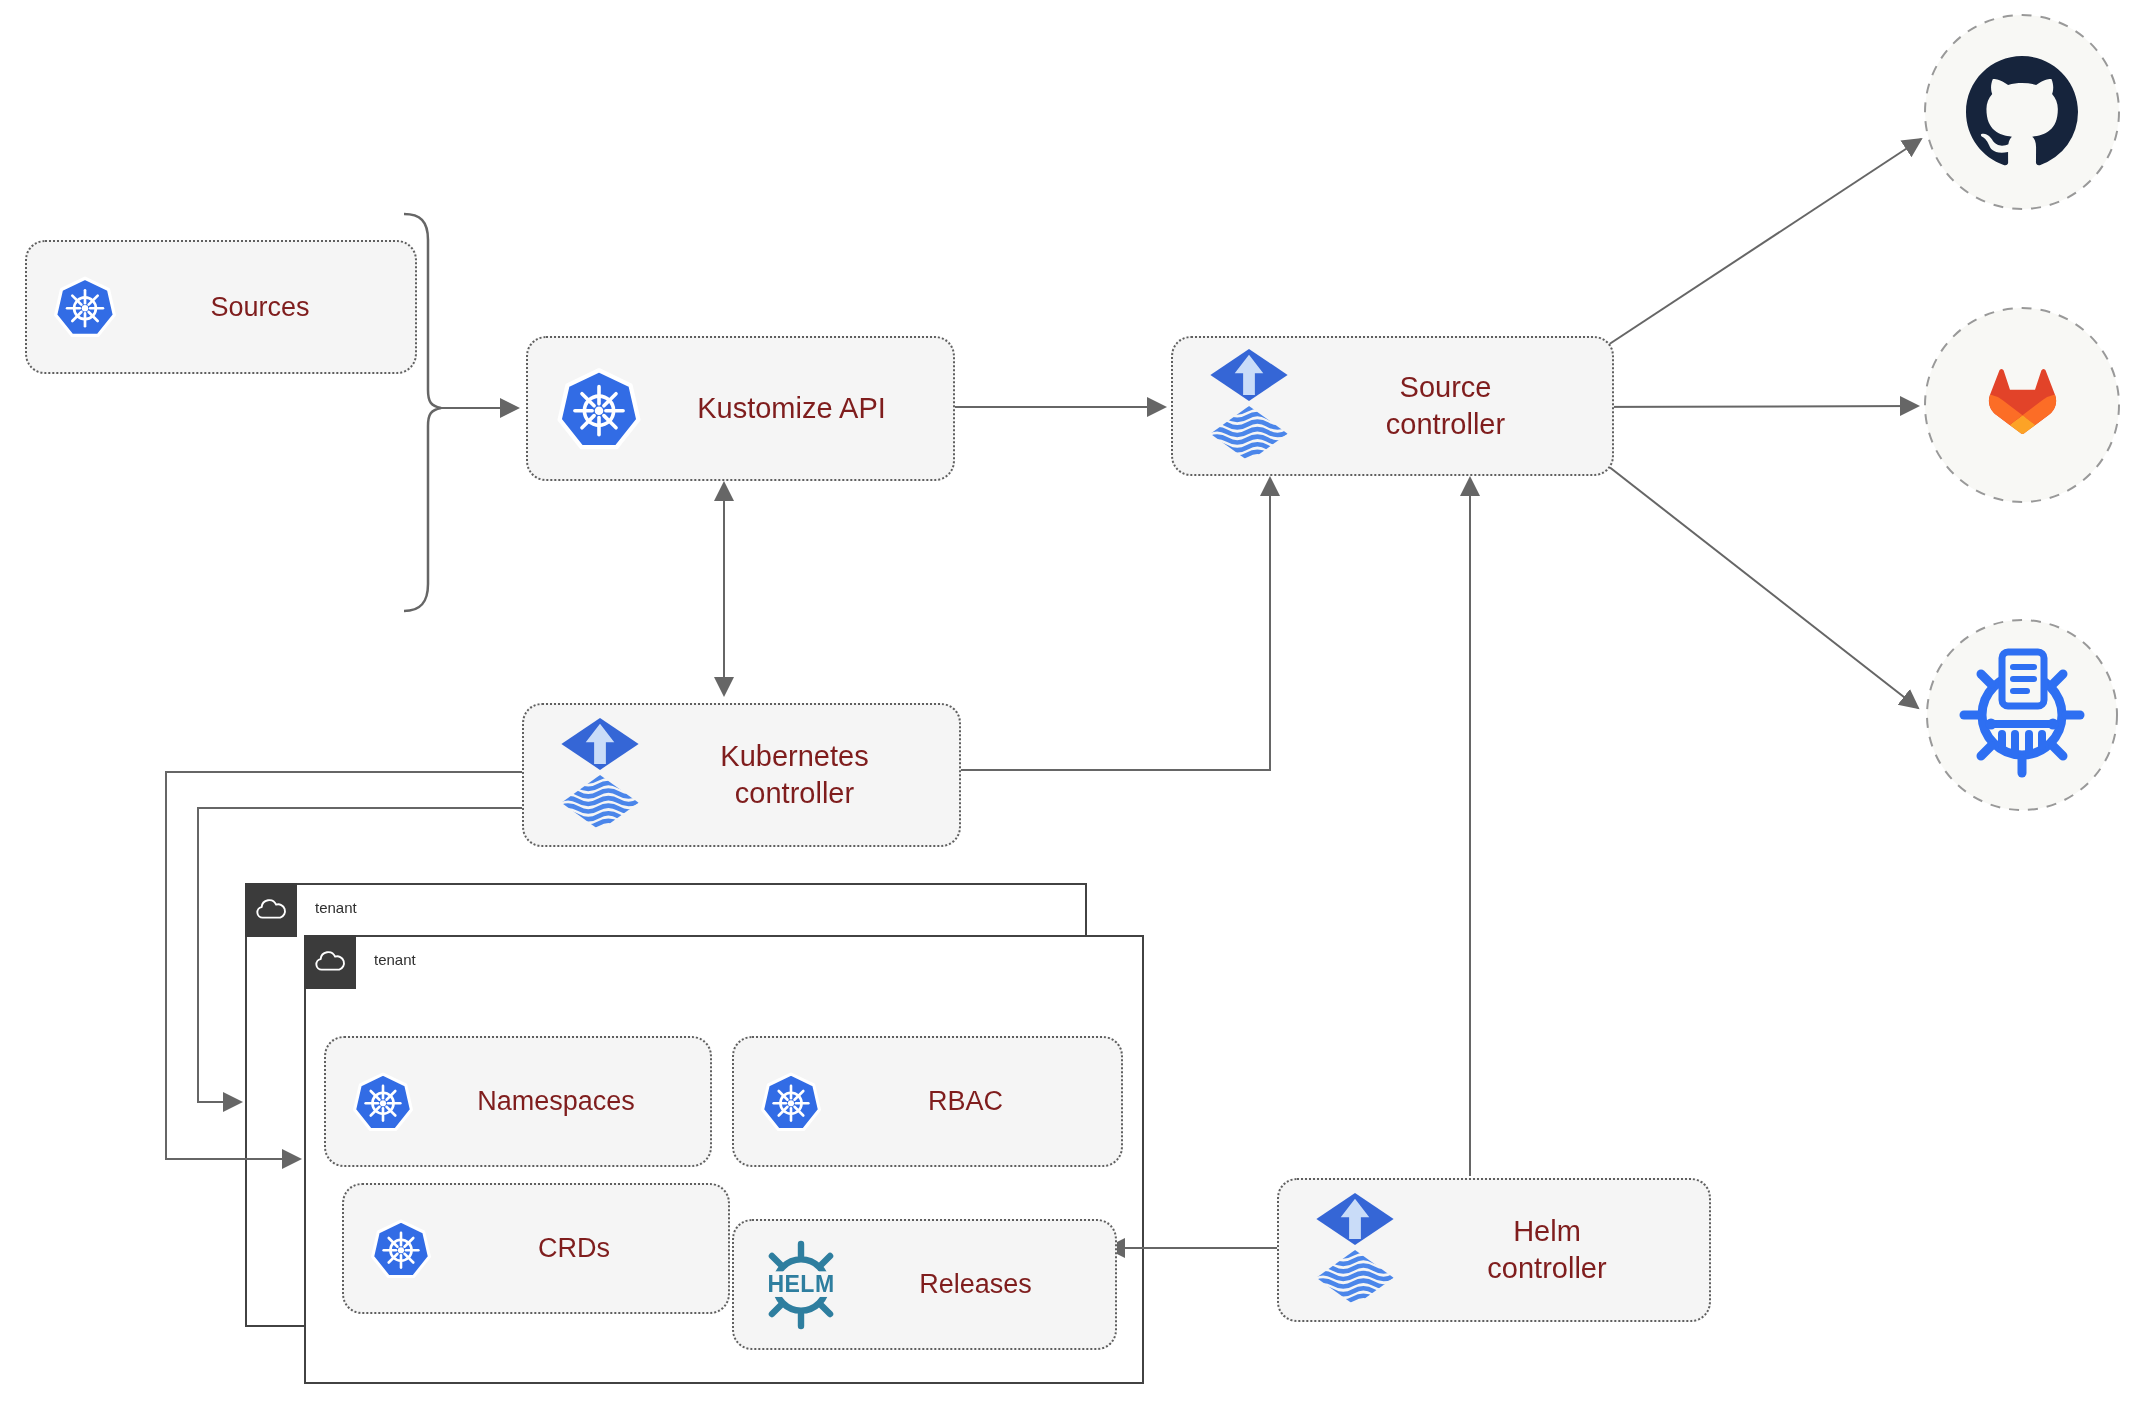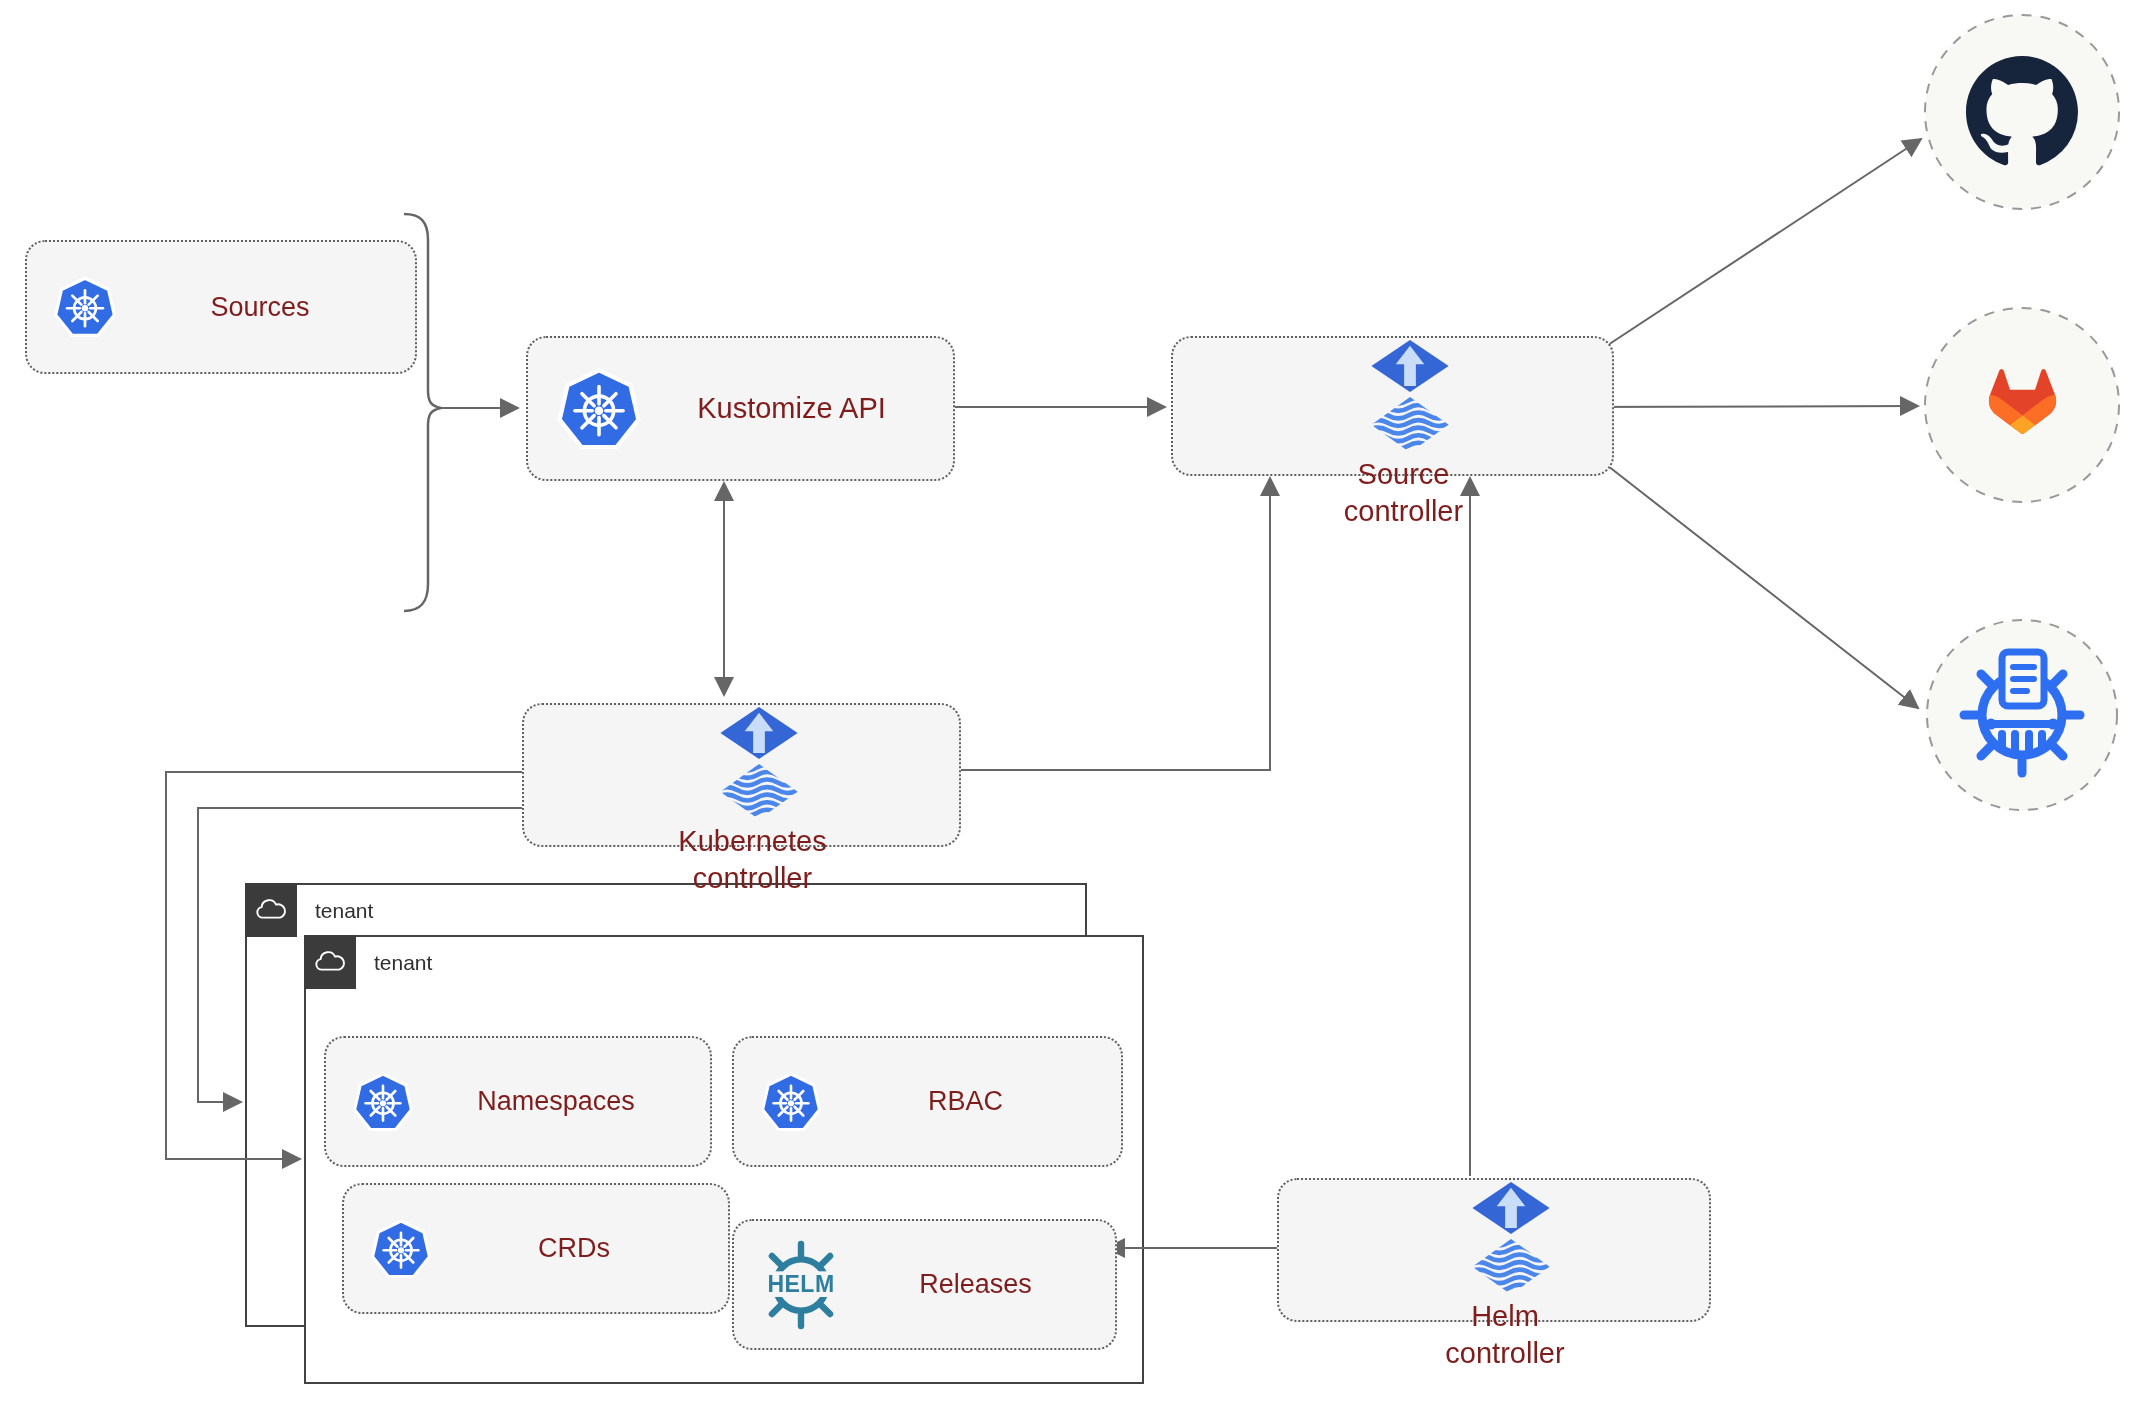--- a/index.html
+++ b/index.html
@@ -8,21 +8,21 @@
 
   
   .wires{position:absolute;left:0;top:0;z-index:2;pointer-events:none;}
 
   
   .tenant{position:absolute;background:#ffffff;border:2px solid #424242;z-index:1;}
   .tenant-back{left:245px;top:883px;width:838px;height:440px;}
   .tenant-front{left:304px;top:935px;width:836px;height:445px;}
   .tenant-badge{position:absolute;left:-2px;top:-2px;width:52px;height:54px;background:#3b3b3b;
                 display:flex;align-items:center;justify-content:center;}
-  .tenant-label{position:absolute;left:68px;top:14px;font-size:21px;color:#2f2f2f;}
+  .tenant-label{position:absolute;left:68px;top:14px;font-size:15px;color:#2f2f2f;}
 
   
   .node{position:absolute;background:#f5f5f5;border:2px dotted #5f5f5f;border-radius:20px;
         display:flex;align-items:center;z-index:3;color:#7f1d1d;}
   .node-label{flex:1;text-align:center;font-size:27px;line-height:1.28;white-space:pre-line;
               padding:0 18px 0 6px;}
   .ic{flex:none;display:flex;align-items:center;justify-content:center;}
 
   #n-sources{left:25px;top:240px;width:362px;height:130px;}
   #n-kustomizations{left:25px;top:448px;width:362px;height:127px;}
@@ -30,21 +30,21 @@
   #n-k8s-api .node-label{font-size:29px;}
   #n-source-ctrl{left:1171px;top:336px;width:405px;height:136px;}
   #n-kustomize-ctrl{left:522px;top:703px;width:401px;height:140px;}
   #n-helm-ctrl{left:1277px;top:1178px;width:396px;height:140px;}
   #n-source-ctrl .node-label,#n-kustomize-ctrl .node-label,#n-helm-ctrl .node-label{font-size:29px;}
   #n-namespaces{left:324px;top:1036px;width:358px;height:127px;}
   #n-rbac{left:732px;top:1036px;width:361px;height:127px;}
   #n-crds{left:342px;top:1183px;width:358px;height:127px;}
   #n-releases{left:732px;top:1219px;width:361px;height:127px;}
 
-  .pad26{padding-left:26px;} .pad28{padding-left:28px;} .pad34{padding-left:34px;flex-direction:column;} .pad20{padding-left:20px;}
+  .pad26{padding-left:26px;} .pad28{padding-left:28px;} .pad34{padding-left:34px;} .pad20{padding-left:20px;}
   .hidden-defs{position:absolute;width:0;height:0;overflow:hidden;}
 </style>
 </head>
 <body>
 
 <div class="canvas">
 
   <svg class="hidden-defs" aria-hidden="true">
     <defs>
       <symbol id="sym-k8s" viewBox="0 0 100 100">

